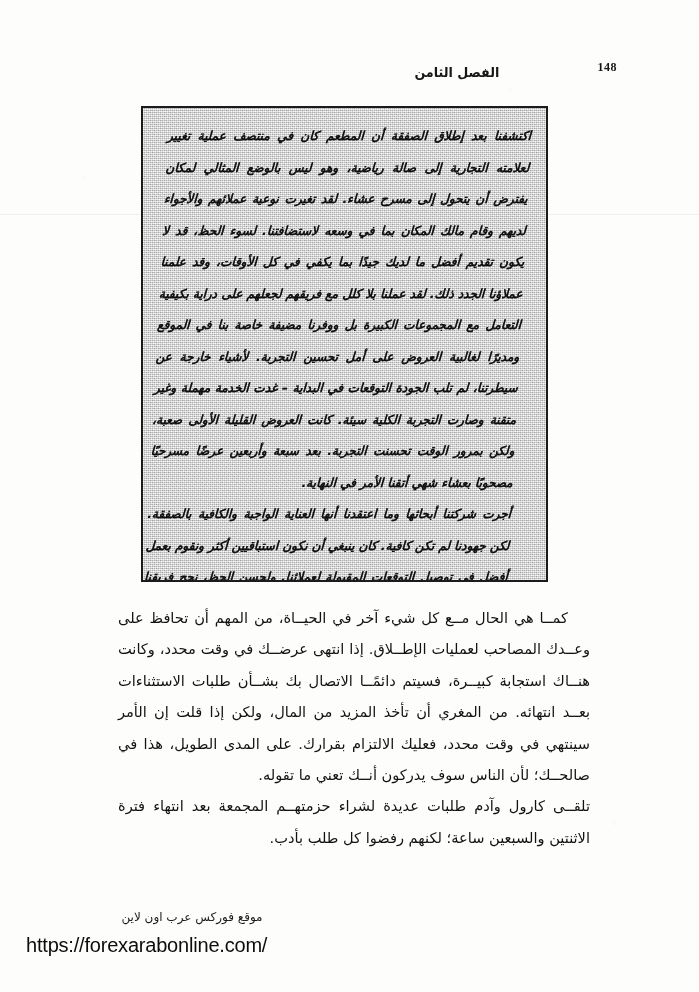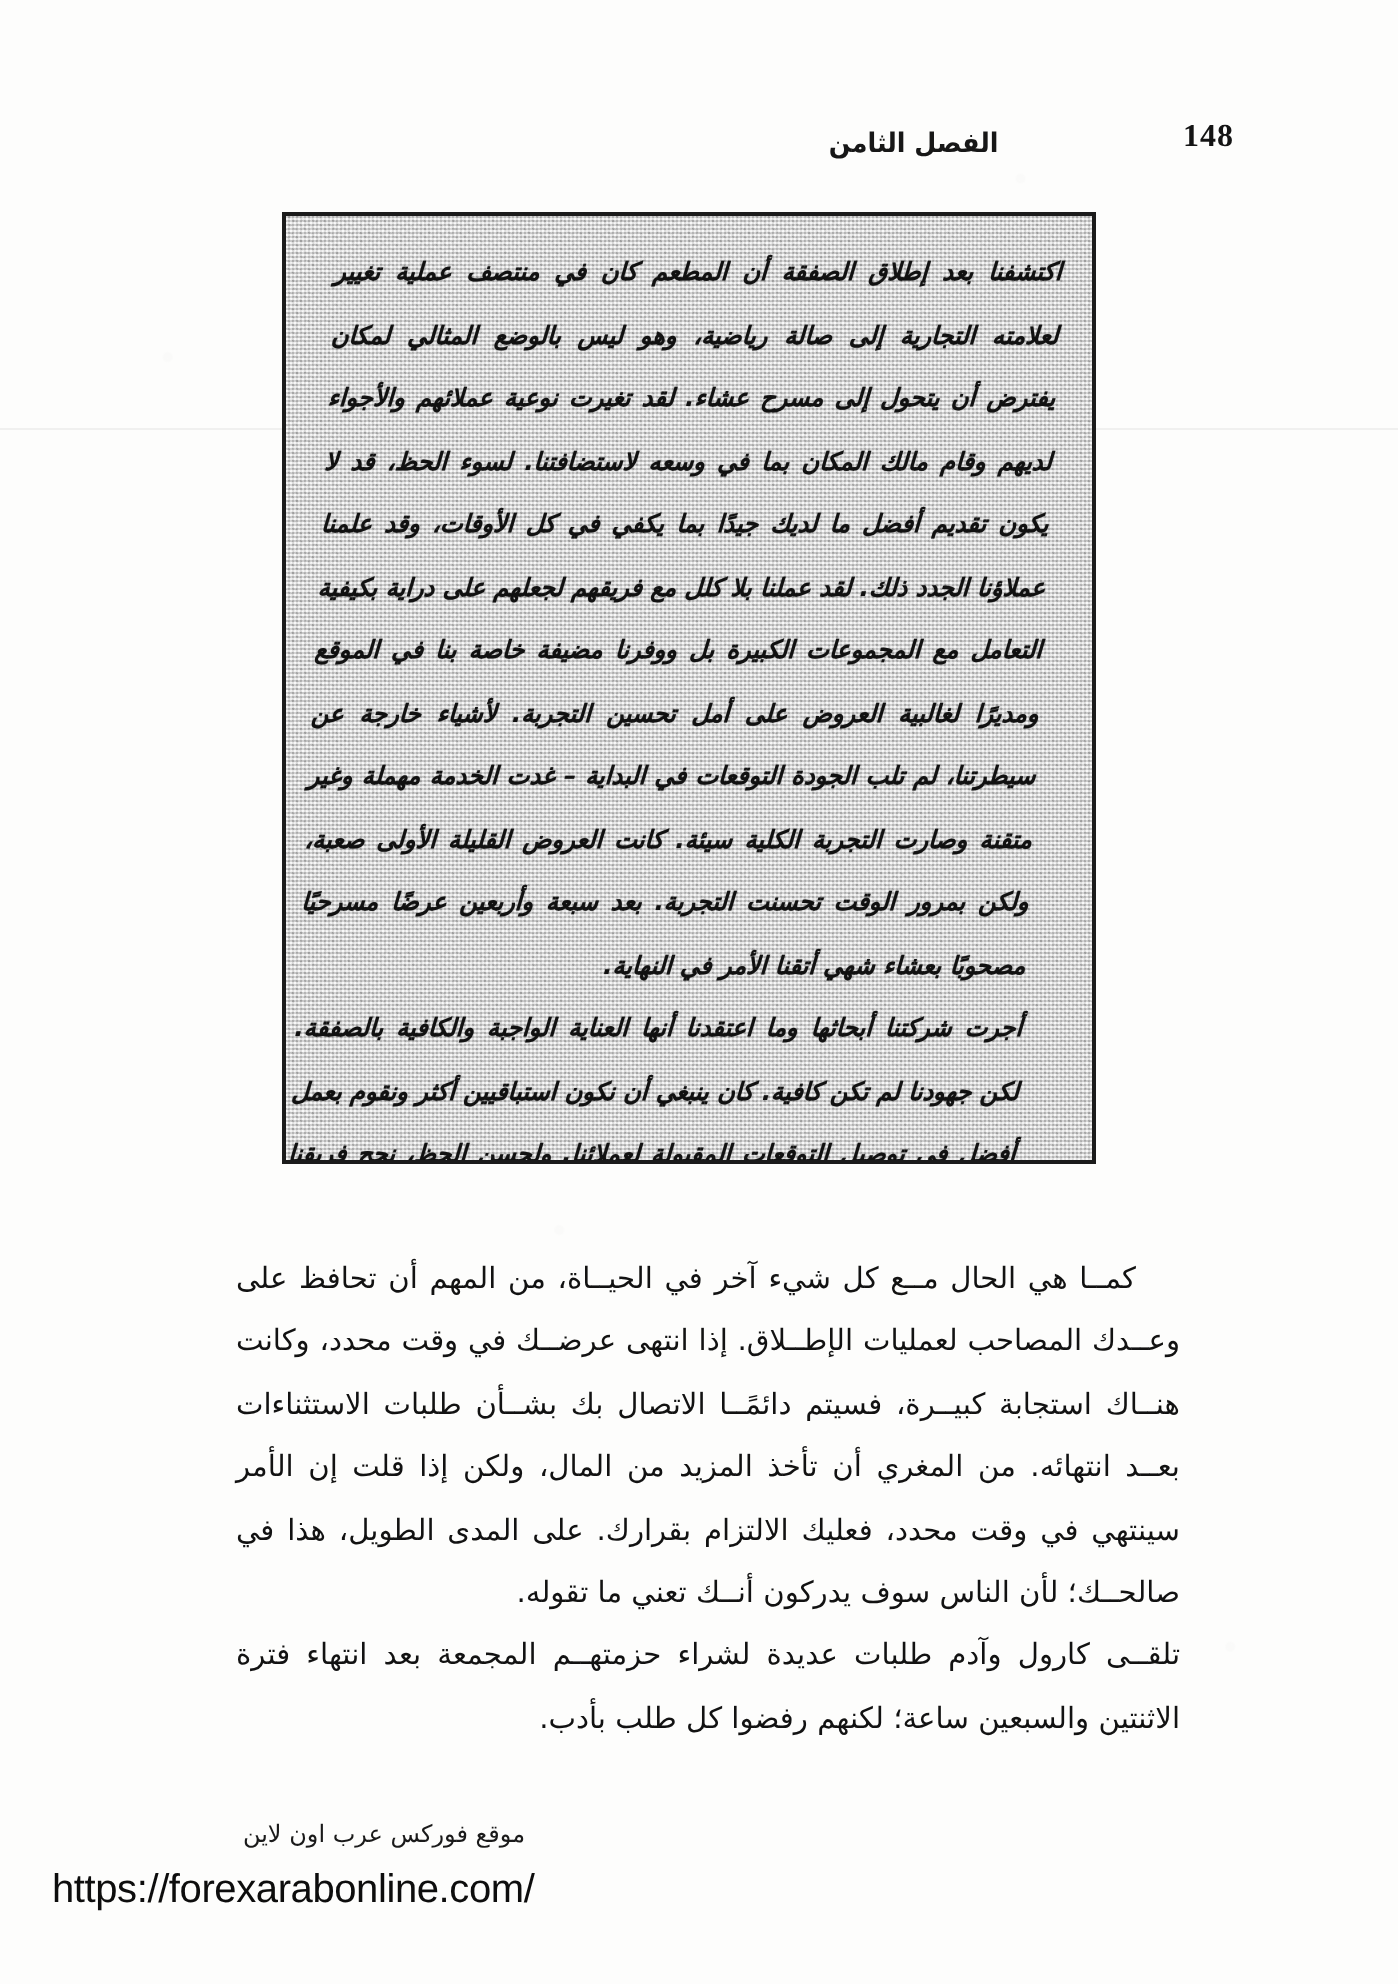--- a/index.html
+++ b/index.html
@@ -29,21 +29,21 @@
     left: 0;
     right: 0;
     top: 60px;
     height: 26px;
   }
   .folio {
     position: absolute;
     right: 82px;
     top: 0;
     font-family: "Liberation Serif", "DejaVu Serif", serif;
-    font-size: 16px;
+    font-size: 12px;
     font-weight: bold;
     color: #141414;
     letter-spacing: 0.5px;
   }
   .chapter-label {
     position: absolute;
     right: 200px;
     top: 4px;
     direction: rtl;
     font-family: "DejaVu Sans", "Liberation Sans", sans-serif;
@@ -90,21 +90,21 @@
   .callout-inner p {
     margin: 0;
     text-align: justify;
     text-justify: inter-word;
   }
 
   
   .body-text {
     position: absolute;
     left: 118px;
-    top: 624px;
+    top: 602px;
     width: 472px;
     direction: rtl;
     text-align: justify;
     font-family: "DejaVu Sans", "Liberation Sans", sans-serif;
     font-size: 14.6px;
     line-height: 31.4px;
     color: #121212;
     letter-spacing: -0.2px;
   }
   .body-text p {

